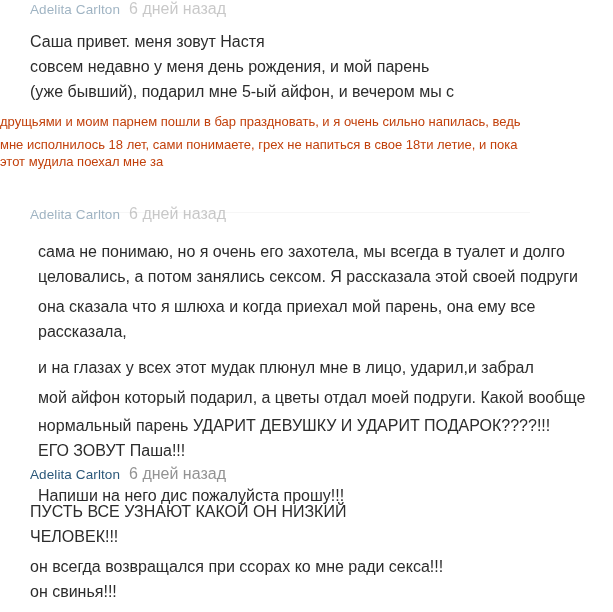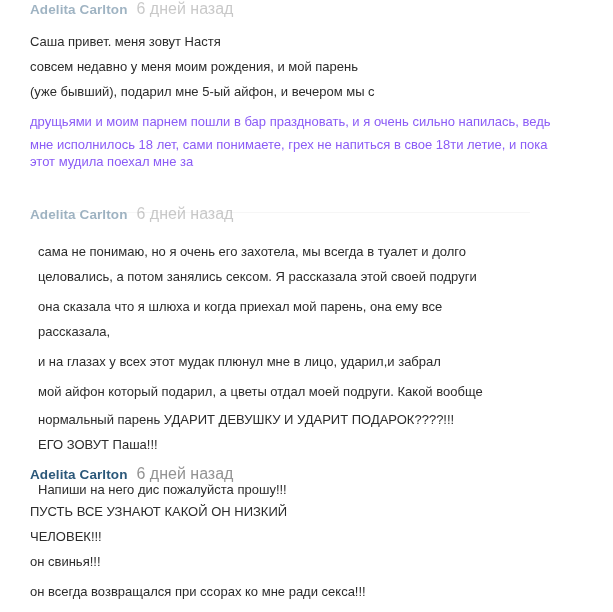--- a/index.html
+++ b/index.html
@@ -34,38 +34,38 @@
   }
   .author-line {
     display: flex;
     align-items: baseline;
     gap: 9px;
     height: 20px;
   }
   .author {
     color: #2b587a;
     font-size: 13.5px;
-    font-weight: bold;
+    font-weight: normal;
     letter-spacing: 0.1px;
     white-space: nowrap;
     text-align: center;
   }
   .author-faded {
     opacity: 0.45;
   }
   .timestamp {
     color: #939393;
     font-size: 16px;
     white-space: nowrap;
   }
   .timestamp-faded {
     opacity: 0.5;
   }
   .line {
-    font-size: 13px;
+    font-size: 16px;
     color: #2c2c2c;
     line-height: 25px;
     white-space: pre;
   }
   .block-1 {
     position: absolute;
     left: 0;
     top: 0;
     width: 613px;
   }
@@ -84,24 +84,23 @@
   .overlap-band {
     position: absolute;
     left: 0;
     top: 110px;
     width: 613px;
     height: 46px;
     overflow: hidden;
   }
   .overlap-line {
     font-size: 13px;
-    color: #8b5cf6;
+    color: #c2410c;
     line-height: 23px;
     white-space: pre;
-    padding-left: 30px;
   }
   .divider-ghost {
     position: absolute;
     left: 30px;
     top: 212px;
     width: 500px;
     height: 1px;
     background: rgba(0,0,0,0.035);
   }
   .bottom-fade {
@@ -118,21 +117,21 @@
 <body>
 
 <div class="page">
 
   <div class="comment block-1">
     <div class="author-line">
       <span class="author author-faded">Adelita Carlton</span>
       <span class="timestamp timestamp-faded">6 дней назад</span>
     </div>
     <div class="line" style="margin-top:9px;">Саша привет. меня зовут Настя</div>
-    <div class="line">совсем недавно у меня моим рождения, и мой парень</div>
+    <div class="line">совсем недавно у меня день рождения, и мой парень</div>
     <div class="line">(уже бывший), подарил мне 5-ый айфон, и вечером мы с</div>
   </div>
 
   <div class="overlap-band">
     <div class="overlap-line">друщьями и моим парнем пошли в бар праздновать, и я очень сильно напилась, ведь</div>
     <div class="overlap-line">мне исполнилось 18 лет, сами понимаете, грех не напиться в свое 18ти летие, и пока</div>
   </div>
   <div style="position:absolute;left:0;top:150px;width:613px;">
     <div class="overlap-line">этот мудила поехал мне за</div>
   </div>
@@ -141,33 +140,33 @@
 
   <div class="comment comment-2 block-2">
     <div class="author-line" style="margin-left:-8px;">
       <span class="author author-faded">Adelita Carlton</span>
       <span class="timestamp timestamp-faded">6 дней назад</span>
     </div>
     <div class="line" style="margin-top:14px;">сама не понимаю, но я очень его захотела, мы всегда в туалет и долго</div>
     <div class="line">целовались, а потом занялись сексом. Я рассказала этой своей подруги</div>
     <div class="line" style="margin-top:5px;">она сказала что я шлюха и когда приехал мой парень, она ему все</div>
     <div class="line">рассказала,</div>
-    <div class="line" style="margin-top:5px;">и на глазах у всех этот мудак плюнул мне в лицо, ударил,и забрал</div>
+    <div class="line" style="margin-top:11px;">и на глазах у всех этот мудак плюнул мне в лицо, ударил,и забрал</div>
     <div class="line" style="margin-top:5px;">мой айфон который подарил, а цветы отдал моей подруги. Какой вообще</div>
     <div class="line" style="margin-top:3px;">нормальный парень УДАРИТ ДЕВУШКУ И УДАРИТ ПОДАРОК????!!!</div>
     <div class="line">ЕГО ЗОВУТ Паша!!!</div>
     <div class="line" style="margin-top:20px;">Напиши на него дис пожалуйста прошу!!!</div>
   </div>
 
   <div class="comment comment-3 block-3">
     <div class="author-line">
       <span class="author">Adelita Carlton</span>
       <span class="timestamp">6 дней назад</span>
     </div>
     <div class="line" style="margin-top:14px;">ПУСТЬ ВСЕ УЗНАЮТ КАКОЙ ОН НИЗКИЙ</div>
     <div class="line">ЧЕЛОВЕК!!!</div>
+    <div class="line" style="margin-top:5px;">он всегда возвращался при ссорах ко мне ради секса!!!</div>
     <div class="line">он свинья!!!</div>
-    <div class="line" style="margin-top:5px;">он всегда возвращался при ссорах ко мне ради секса!!!</div>
   </div>
 
   <div class="bottom-fade"></div>
 
 </div>
 
 </body></html>

